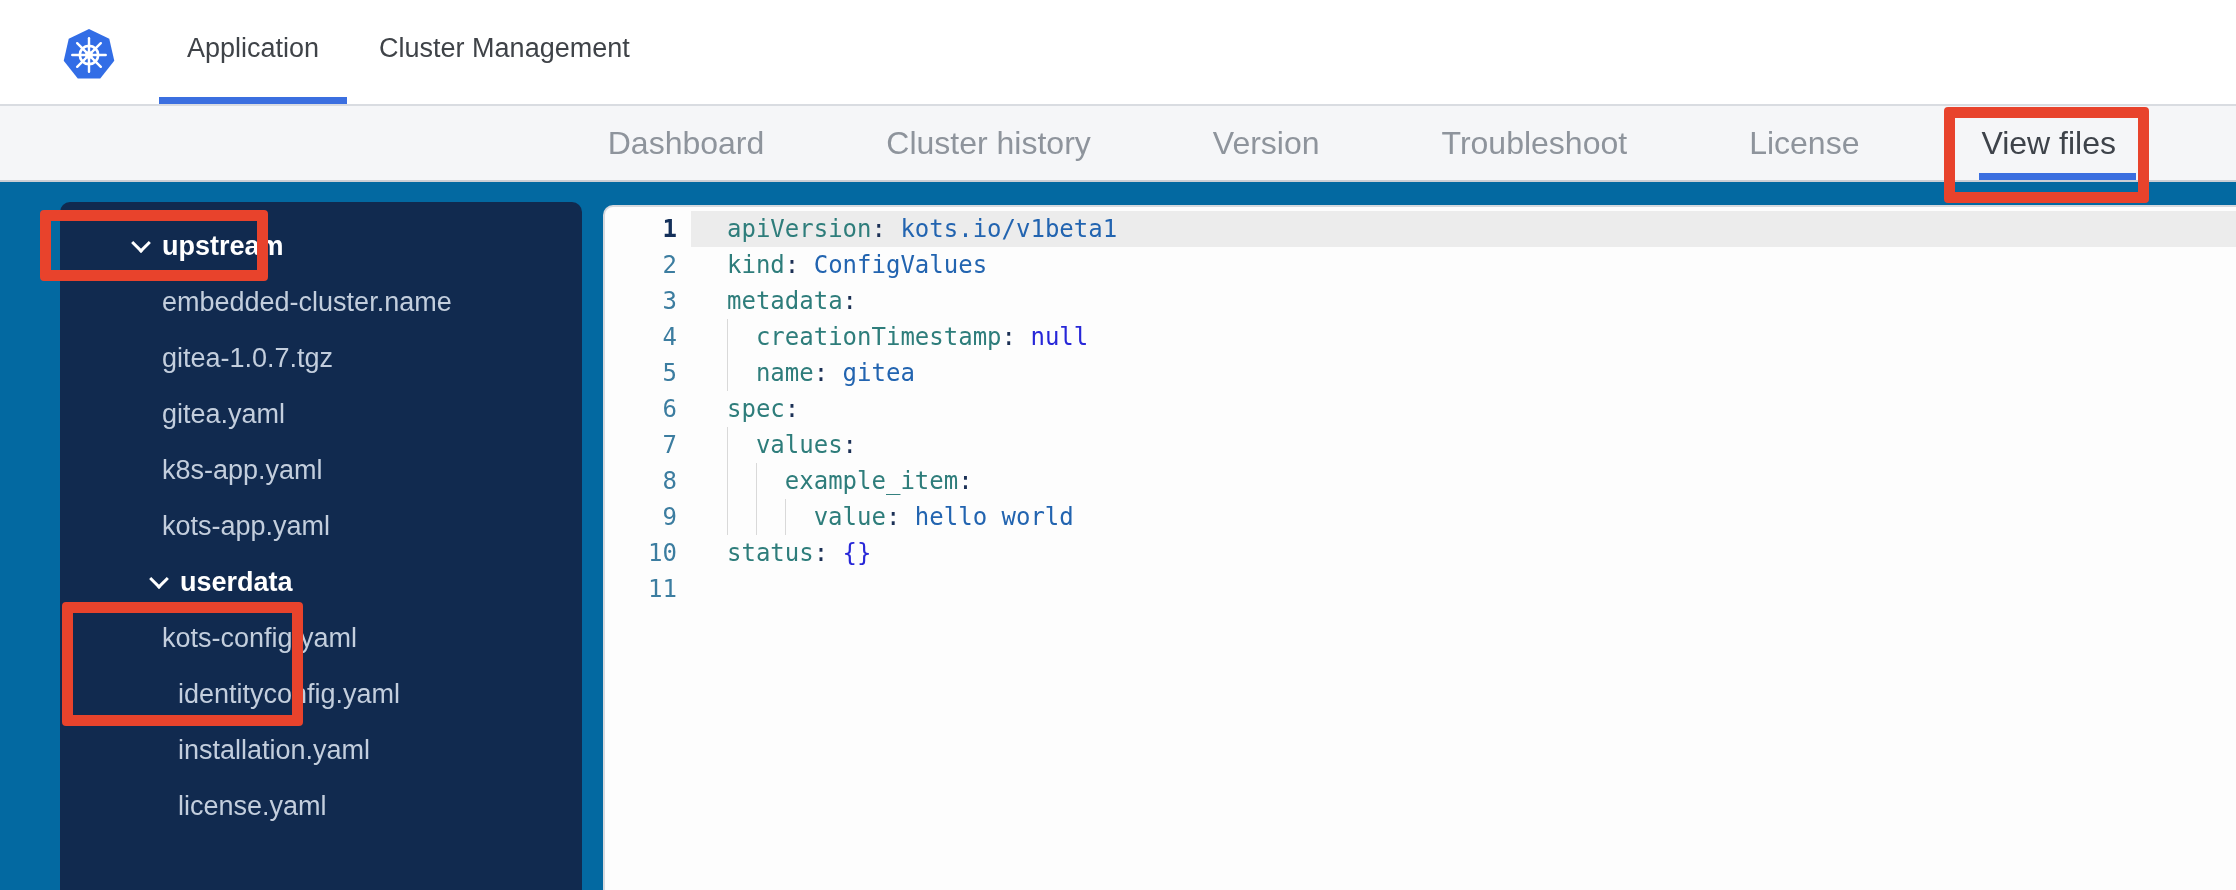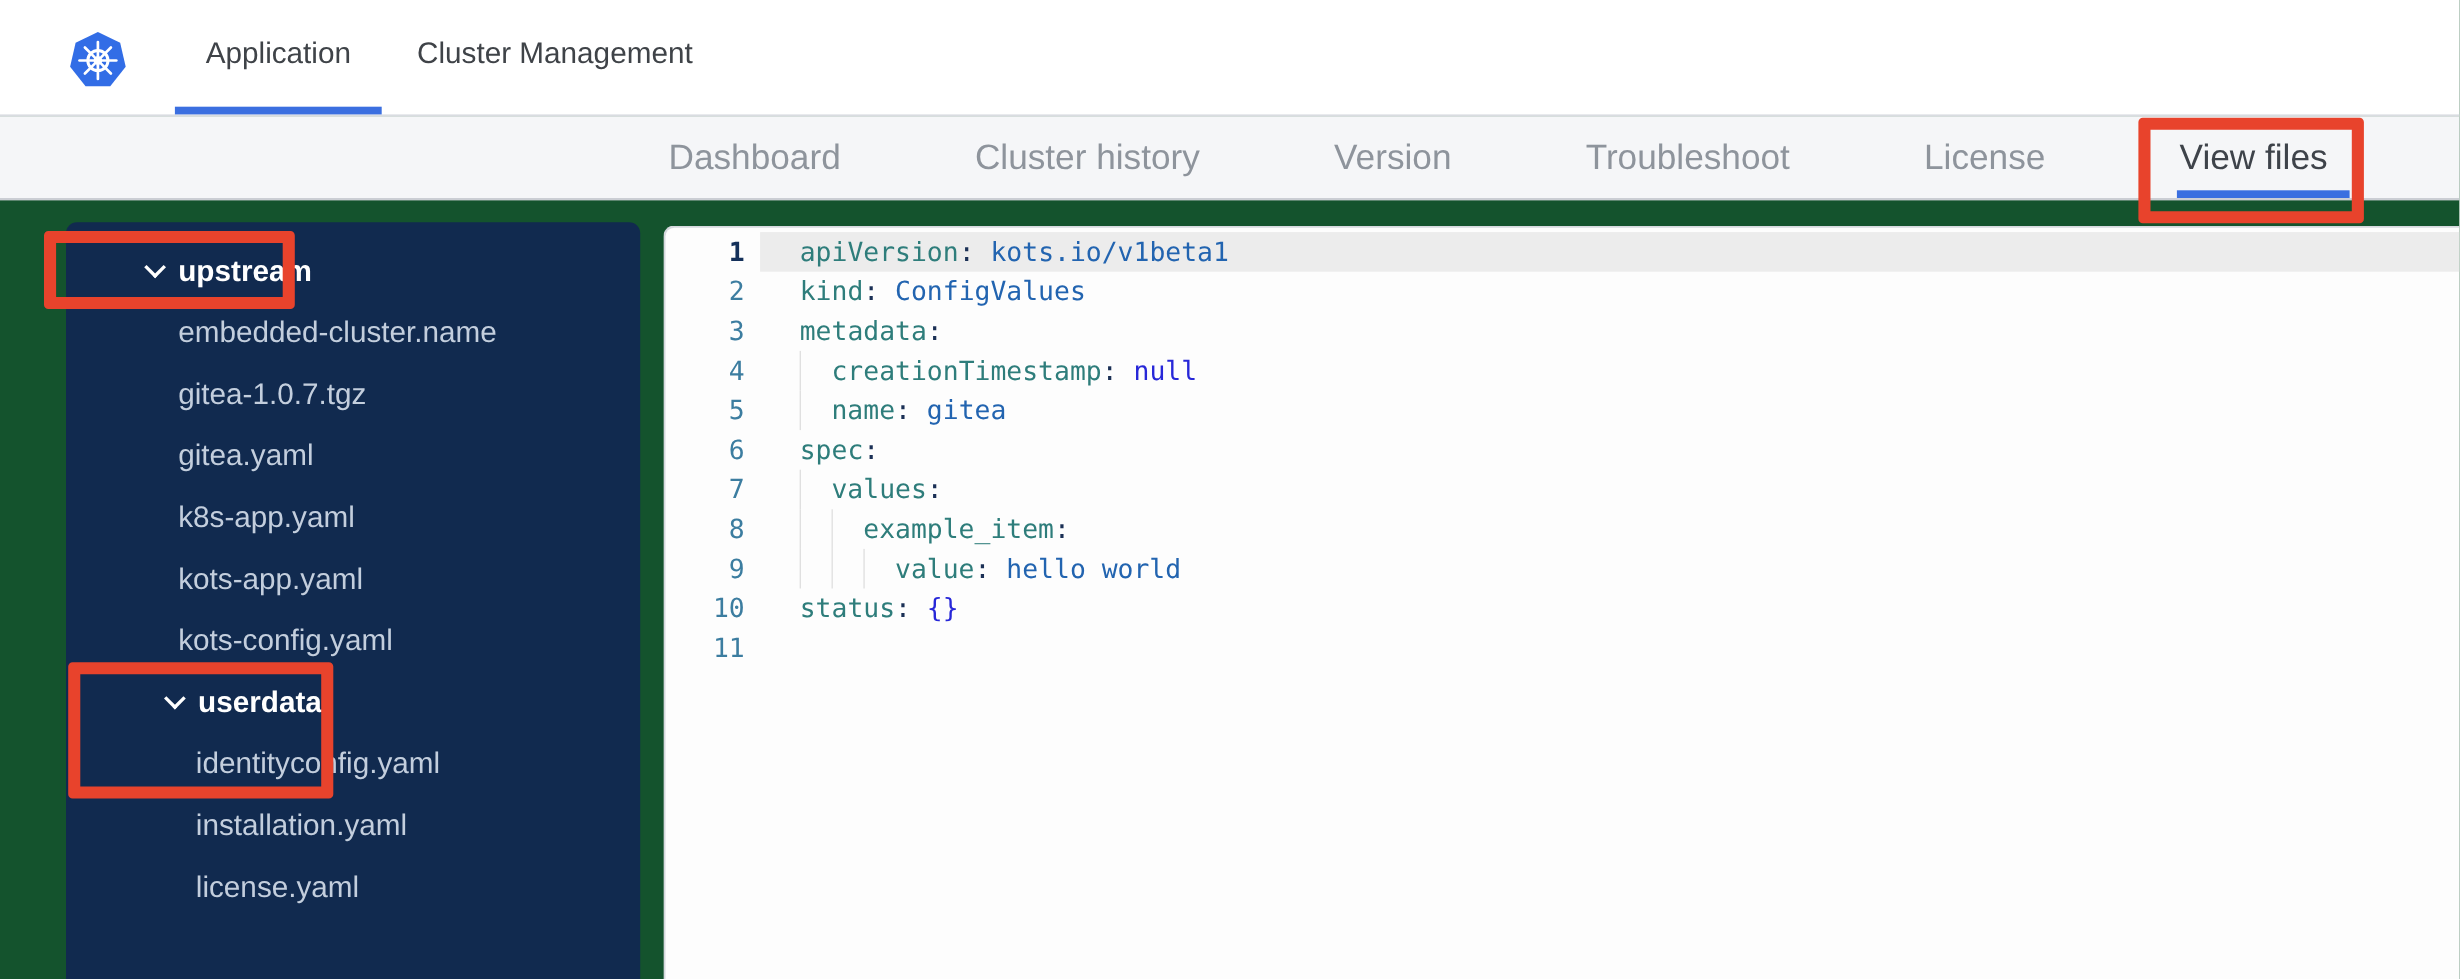--- a/index.html
+++ b/index.html
@@ -1,16 +1,16 @@
 <!DOCTYPE html>
 <html><head>
 <meta charset="utf-8">
 <style>
   html,body{margin:0;padding:0;background:#ffffff;}
-  .screen{position:relative;width:2236px;height:890px;background:#14532d;overflow:hidden;
+  .screen{position:relative;width:2236px;height:890px;background:#0369a1;overflow:hidden;
           font-family:"Liberation Sans",sans-serif;}
 
   
   .topbar{position:absolute;left:0;top:0;width:100%;height:106px;background:#fff;
           border-bottom:2px solid #d9dce1;box-sizing:border-box;}
   .logo{position:absolute;left:62px;top:28px;width:54px;height:54px;}
   .top-tabs{position:absolute;left:159px;top:0;height:104px;display:flex;gap:4px;}
   .top-tab{height:100%;display:flex;align-items:center;padding:0 28px;font-size:27px;
            font-weight:500;color:#3f4348;border-bottom:7px solid transparent;box-sizing:border-box;cursor:pointer;}
   .top-tab.active{border-bottom-color:#3b6fe0;}
@@ -116,30 +116,30 @@
     <span class="tree-label">gitea.yaml</span>
   </div>
       <div class="tree-row" style="padding-left: 102px;">
 
     <span class="tree-label">k8s-app.yaml</span>
   </div>
       <div class="tree-row" style="padding-left: 102px;">
 
     <span class="tree-label">kots-app.yaml</span>
   </div>
-      <div class="tree-row" style="padding-left: 102px;">
-
-    <span class="tree-label">kots-config.yaml</span>
-  </div>
       <div class="tree-row folder" style="padding-left: 90px;">
     <span class="chevron-box">
           <span class="chev"></span>
         </span>
     <span class="tree-label">userdata</span>
   </div>
+      <div class="tree-row" style="padding-left: 102px;">
+
+    <span class="tree-label">kots-config.yaml</span>
+  </div>
       <div class="tree-row" style="padding-left: 118px;">
 
     <span class="tree-label">identityconfig.yaml</span>
   </div>
       <div class="tree-row" style="padding-left: 118px; align-items: center;">
 
     <span class="tree-label">installation.yaml</span>
   </div>
       <div class="tree-row" style="padding-left: 118px;">
 

